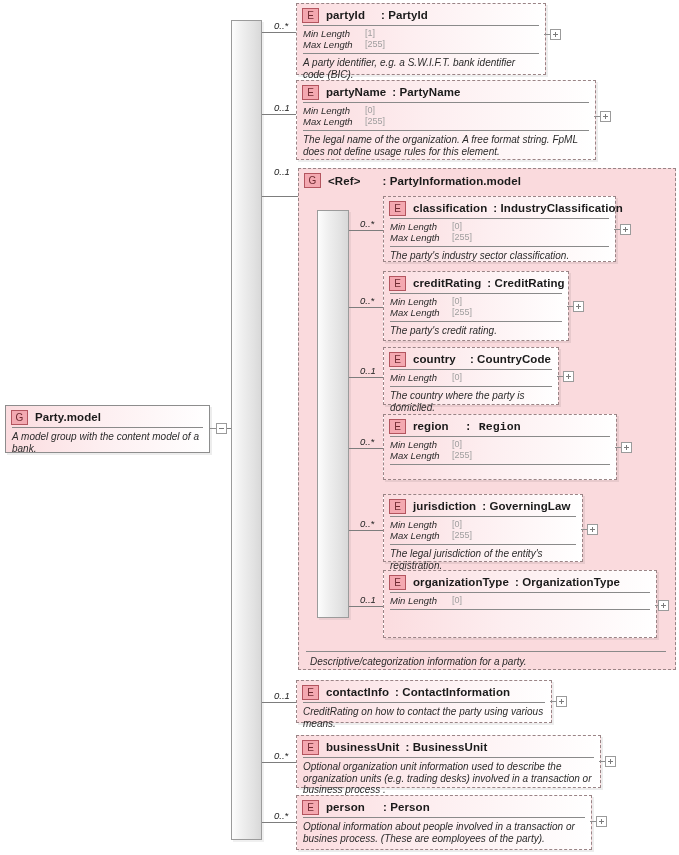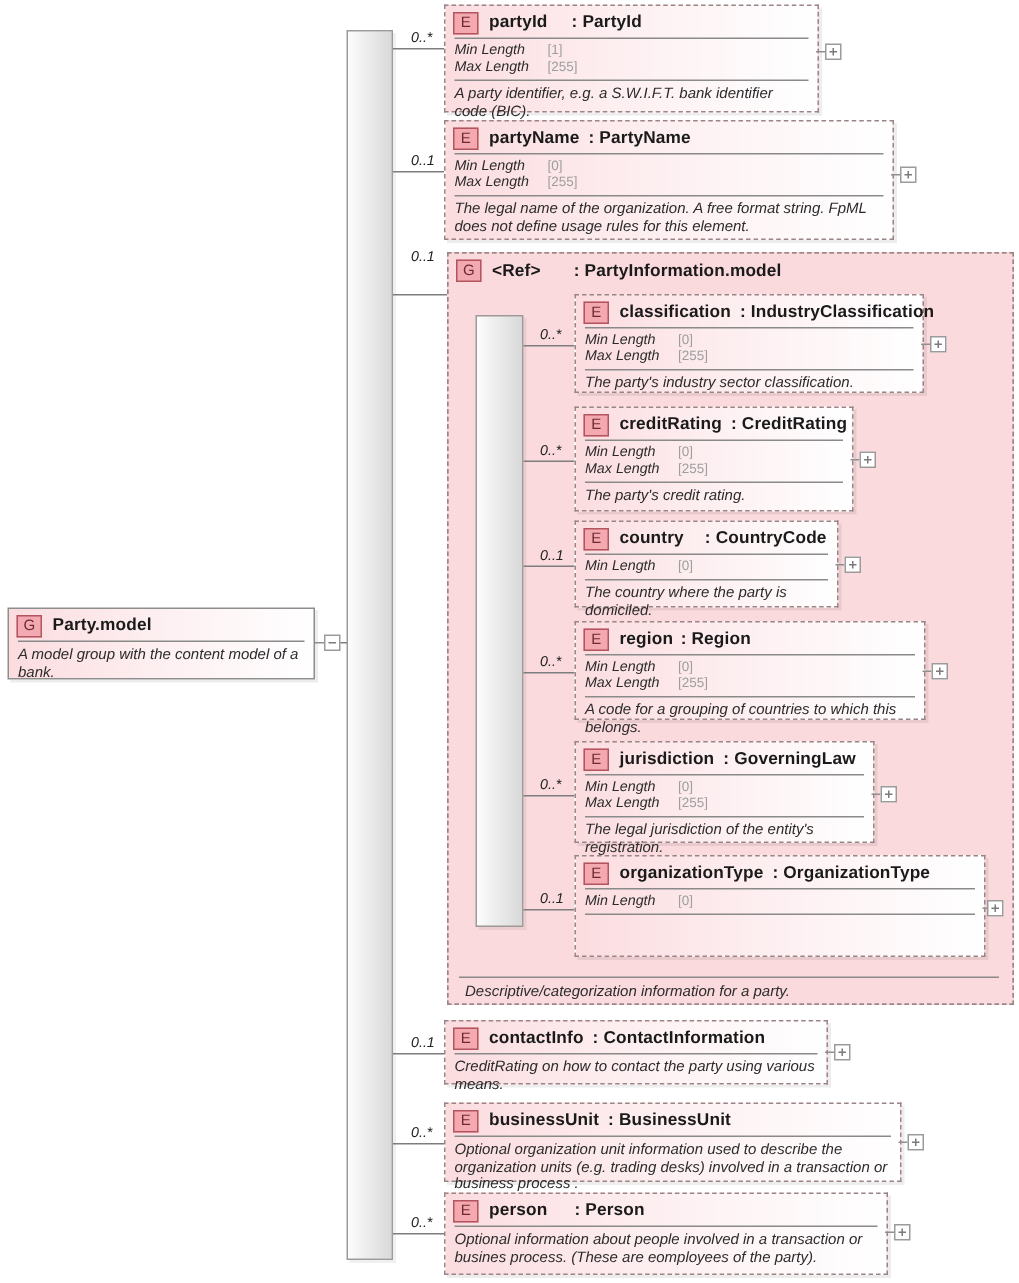--- a/index.html
+++ b/index.html
@@ -291,35 +291,34 @@
   <div class="doc">The country where the party is domiciled.</div>
 </div>
 <div class="pmstub" style="left:557px;top:376px;"></div>
 <div class="pm plus" style="left:563px;top:371px;"></div>
 
 <div class="card" style="left:360px;top:436px;">0..*</div>
 <div class="node" style="left:383px;top:414px;width:234px;height:66px;">
   <div class="hdr">
     <span class="badge">E</span>
     <span class="name">region</span>
-    <span class="name" style="margin-left:5px;">:&nbsp;<span>Region</span></span>
-  </div>
-  <div class="sep"></div>
-  <div class="facets">
-    <div class="facetrow">
-        <span class="facetlabel">Min Length</span>
-        <span class="facetval">[0]</span>
-      </div>
-    <div class="facetrow">
-        <span class="facetlabel">Max Length</span>
-        <span class="facetval">[255]</span>
-      </div>
-  </div>
-  <div class="sep"></div>
-  <div class="doc">A code for a grouping of countries to which this belongs.</div>
+    <span class="name" style="margin-left:16px;font-family:Liberation Mono, monospace;">:&nbsp;<span>Region</span></span>
+  </div>
+  <div class="sep"></div>
+  <div class="facets">
+    <div class="facetrow">
+        <span class="facetlabel">Min Length</span>
+        <span class="facetval">[0]</span>
+      </div>
+    <div class="facetrow">
+        <span class="facetlabel">Max Length</span>
+        <span class="facetval">[255]</span>
+      </div>
+  </div>
+  <div class="sep"></div>
 </div>
 <div class="pmstub" style="left:615px;top:447px;"></div>
 <div class="pm plus" style="left:621px;top:442px;"></div>
 
 <div class="card" style="left:360px;top:518px;">0..*</div>
 <div class="node" style="left:383px;top:494px;width:200px;height:68px;">
   <div class="hdr">
     <span class="badge">E</span>
     <span class="name">jurisdiction</span>
     <span class="name" style="margin-left:6px;">:&nbsp;<span>GoverningLaw</span></span>

